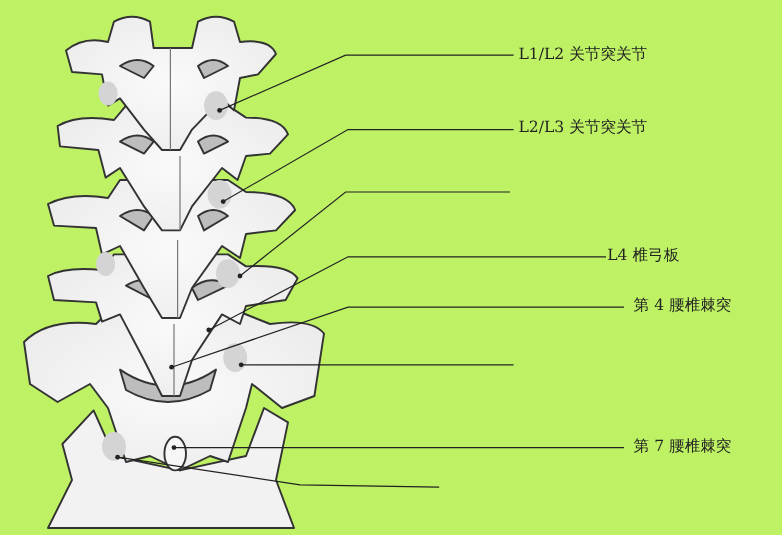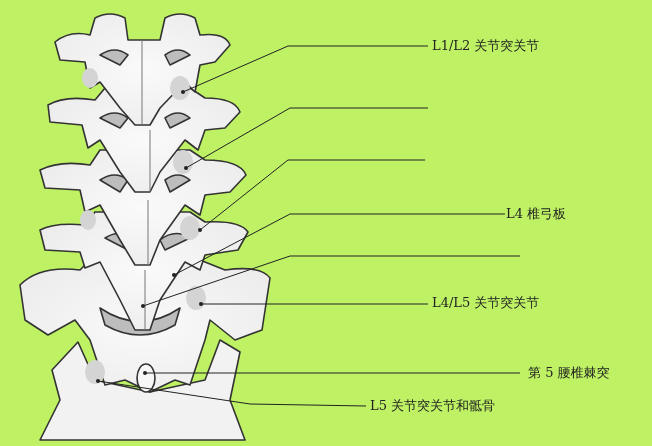--- a/index.html
+++ b/index.html
@@ -67,17 +67,17 @@
         <circle cx="200" cy="230" r="2"></circle>
     <circle cx="174" cy="275" r="2"></circle>
         <circle cx="143" cy="306" r="2"></circle>
         <circle cx="201" cy="304" r="2"></circle>
     <circle cx="145" cy="373" r="2"></circle>
         <circle cx="98" cy="381" r="2"></circle>
   </g>
 </svg>
 
 <div class="lbl" style="left:432px;top:38px">L1/L2 关节突关节</div>
+<div class="lbl" style="left:432px;top:99px">L2/L3 关节突关节</div>
 <div class="lbl" style="left:506px;top:206px">L4 椎弓板</div>
-<div class="lbl" style="left:432px;top:295px">L4/L5 关节突关节</div>
-<div class="lbl" style="left:528px;top:365px">第 5 腰椎棘突</div>
-<div class="lbl" style="left:370px;top:398px">L5 关节突关节和骶骨</div>
+<div class="lbl" style="left:528px;top:247px">第 4 腰椎棘突</div>
+<div class="lbl" style="left:528px;top:365px">第 7 腰椎棘突</div>
 </div>
 
 </body></html>

